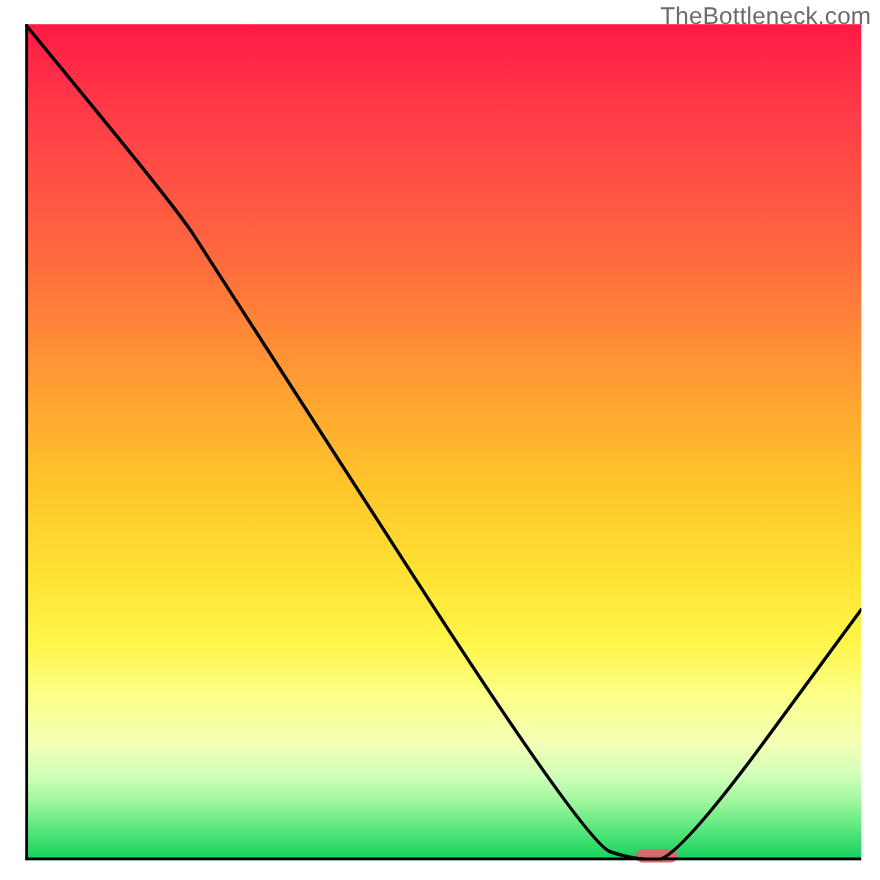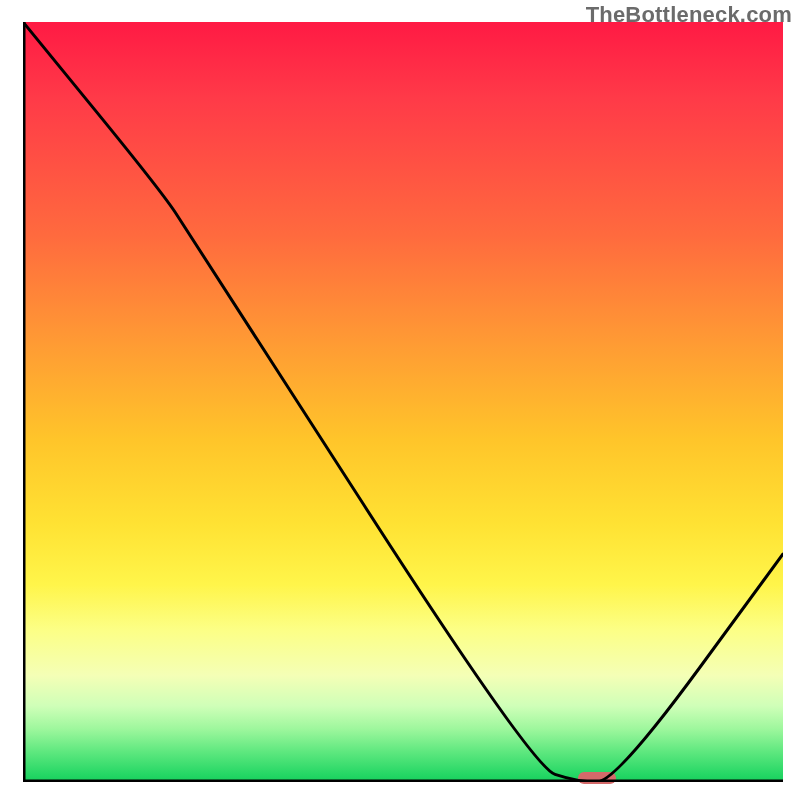--- a/index.html
+++ b/index.html
@@ -14,21 +14,21 @@
   .chart-wrap {
     position: relative;
     width: 800px;
     height: 800px;
   }
   .attribution {
     position: absolute;
     top: 2px;
     right: 8px;
     font-size: 22px;
-    font-weight: 700;
+    font-weight: 400;
     color: #6b6b6b;
     font-family: Arial, sans-serif;
     letter-spacing: 0.2px;
   }
   .plot-area {
     position: absolute;
     left: 23px;
     top: 22px;
     width: 760px;
     height: 760px;

